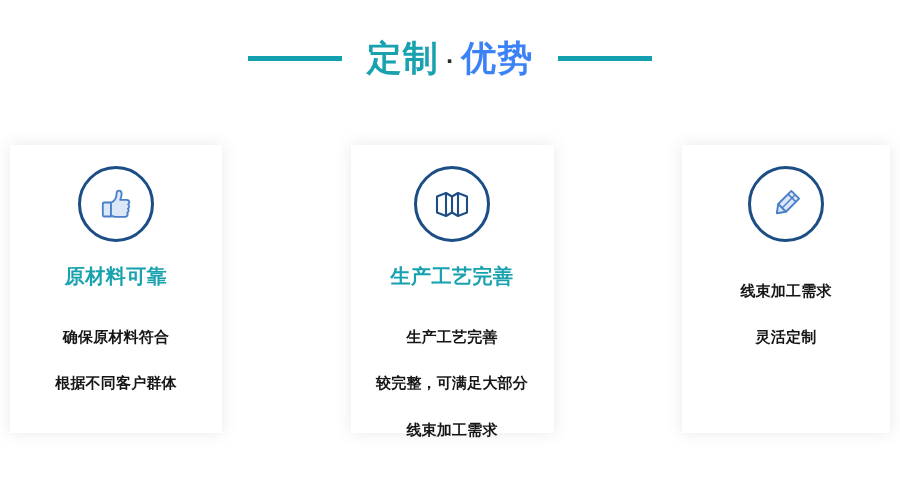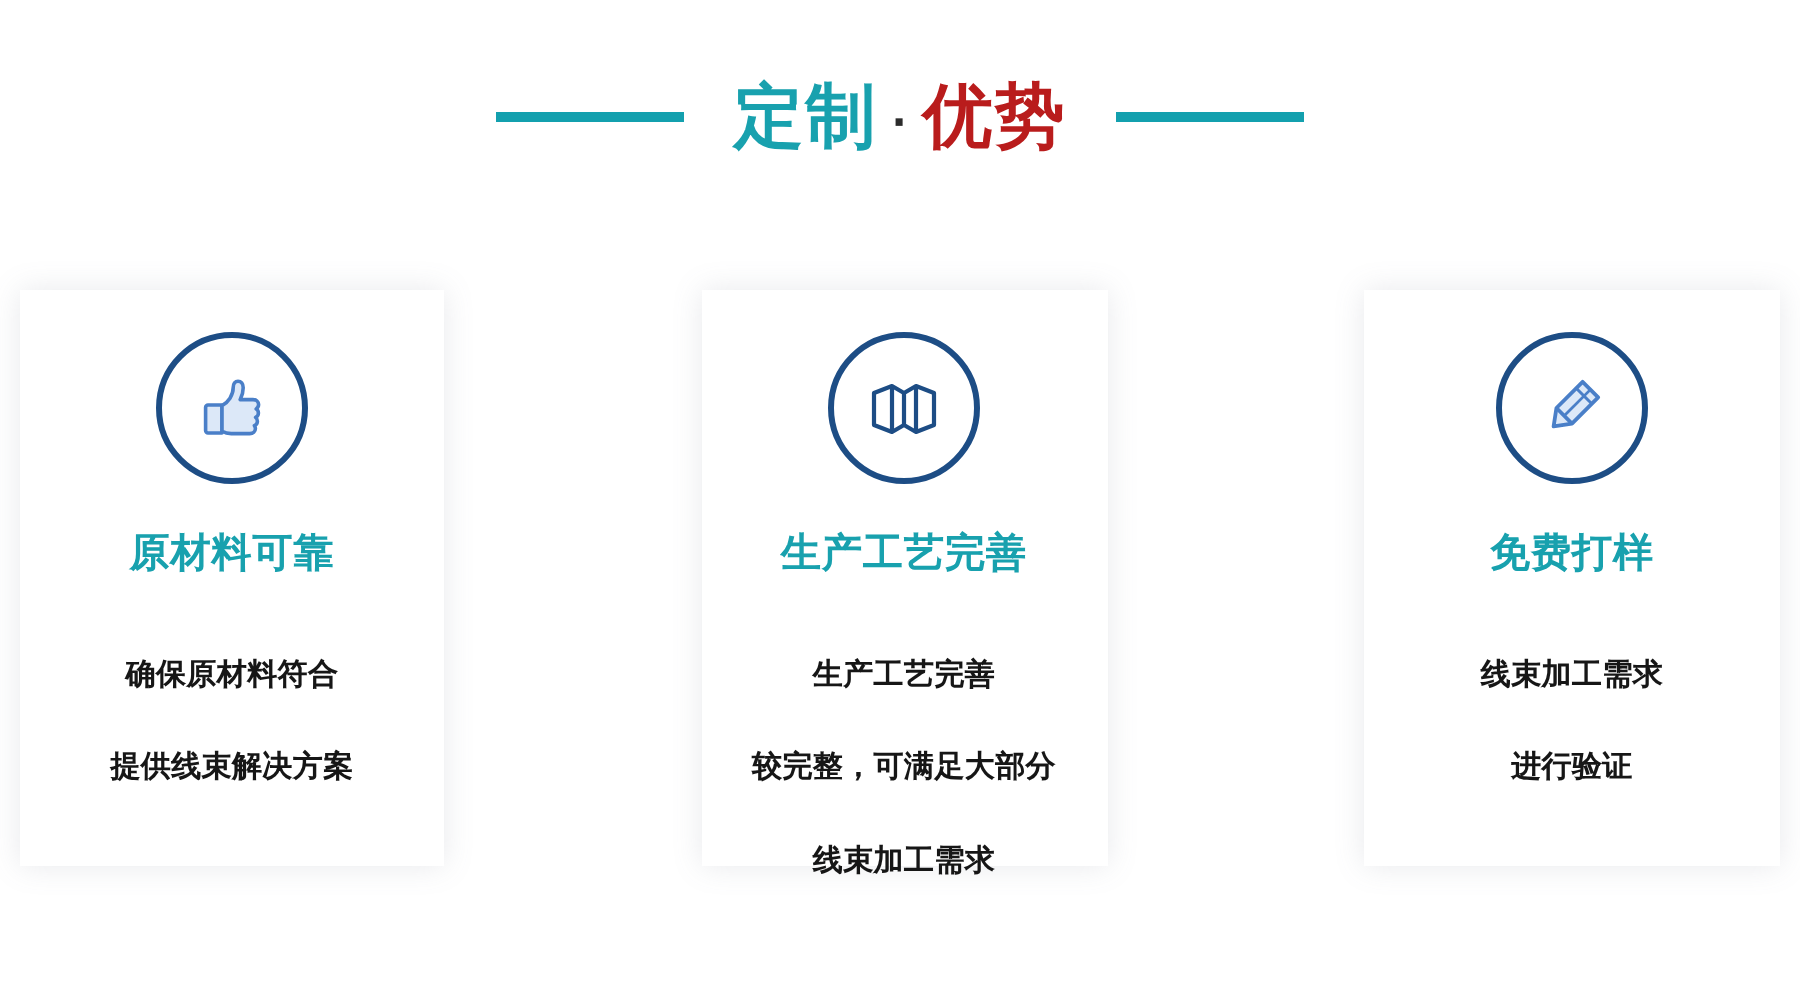--- a/index.html
+++ b/index.html
@@ -48,21 +48,21 @@
     color: #18a1ae;
   }
   .title-dot {
     color: #2b2b2b;
     font-size: 20px;
     padding: 0 7px;
     position: relative;
     top: -2px;
   }
   .title-dark {
-    color: #b91c1c;
+    color: #3b82f6;
   }
 
   
   .cards {
     position: absolute;
     left: 10px;
     top: 145px;
     width: 880px;
     height: 288px;
     display: flex;
@@ -136,21 +136,21 @@
       <span>
         <svg width="40" height="40" viewBox="0 0 40 40" fill="none">
           <path d="M8 18.5 h7 v14 h-7 a1.2 1.2 0 0 1 -1.2 -1.2 v-11.6 a1.2 1.2 0 0 1 1.2 -1.2 z" fill="#dce8f8" stroke="#4a7fc8" stroke-width="1.8" stroke-linejoin="round"></path>
           <path d="M15 18.8 c3.2 -1.6 5.6 -5.2 5.6 -9 c0 -2 1 -3.2 2.4 -3.2 c1.5 0 2.6 1.3 2.6 3.3 c0 2.1 -0.6 4.2 -1.5 5.9 h6.4 c1.6 0 2.8 1.1 2.8 2.5 c0 0.9 -0.5 1.7 -1.2 2.2 c0.7 0.4 1.1 1.1 1.1 2 c0 1 -0.6 1.8 -1.4 2.2 c0.5 0.4 0.9 1.1 0.9 1.9 c0 1 -0.6 1.8 -1.5 2.2 c0.3 0.4 0.5 0.9 0.5 1.5 c0 1.4 -1.2 2.5 -2.8 2.5 h-9.3 c-1.6 0 -3.2 -0.4 -4.6 -1.2 z" fill="#dce8f8" stroke="#4a7fc8" stroke-width="1.8" stroke-linejoin="round" stroke-linecap="round"></path>
         </svg>
       </span>
     </div>
     <div class="card-title">原材料可靠</div>
     <div class="card-desc">
       <div>确保原材料符合</div>
-      <div>提供线束解决方案</div>
+      <div>根据不同客户群体</div>
     </div>
   </div>
 
   <div class="card">
     <div class="icon-circle">
       <span>
         <svg width="40" height="40" viewBox="0 0 40 40" fill="none">
           <path d="M5 12.5 L14 9 L20 12.5 L26 9 L35 12.5 V28.5 L26 32 L20 28.5 L14 32 L5 28.5 Z" stroke="#1d4d85" stroke-width="2.1" stroke-linejoin="round" fill="none"></path>
           <path d="M14 9 V32" stroke="#1d4d85" stroke-width="2.1" stroke-linejoin="round"></path>
           <path d="M20 12.5 V28.5" stroke="#1d4d85" stroke-width="2.1" stroke-linejoin="round"></path>
@@ -172,21 +172,20 @@
         <svg width="40" height="40" viewBox="0 0 40 40" fill="none">
           <g transform="rotate(45 20 20)">
             <path d="M14.5 7 h11 v18.5 l-5.5 7.5 l-5.5 -7.5 z" fill="#dce8f8" stroke="#4a7fc8" stroke-width="1.9" stroke-linejoin="round"></path>
             <path d="M14.5 25.5 h11" stroke="#4a7fc8" stroke-width="1.9"></path>
             <path d="M20 7 V25.5" stroke="#4a7fc8" stroke-width="1.4"></path>
             <path d="M14.5 11.5 h11" stroke="#4a7fc8" stroke-width="1.5"></path>
           </g>
         </svg>
       </span>
     </div>
-    <div class="card-title">免费打样</div>
     <div class="card-desc">
       <div>线束加工需求</div>
-      <div>进行验证</div>
+      <div>灵活定制</div>
     </div>
   </div>
 
 
 </div>
 
 </body></html>

